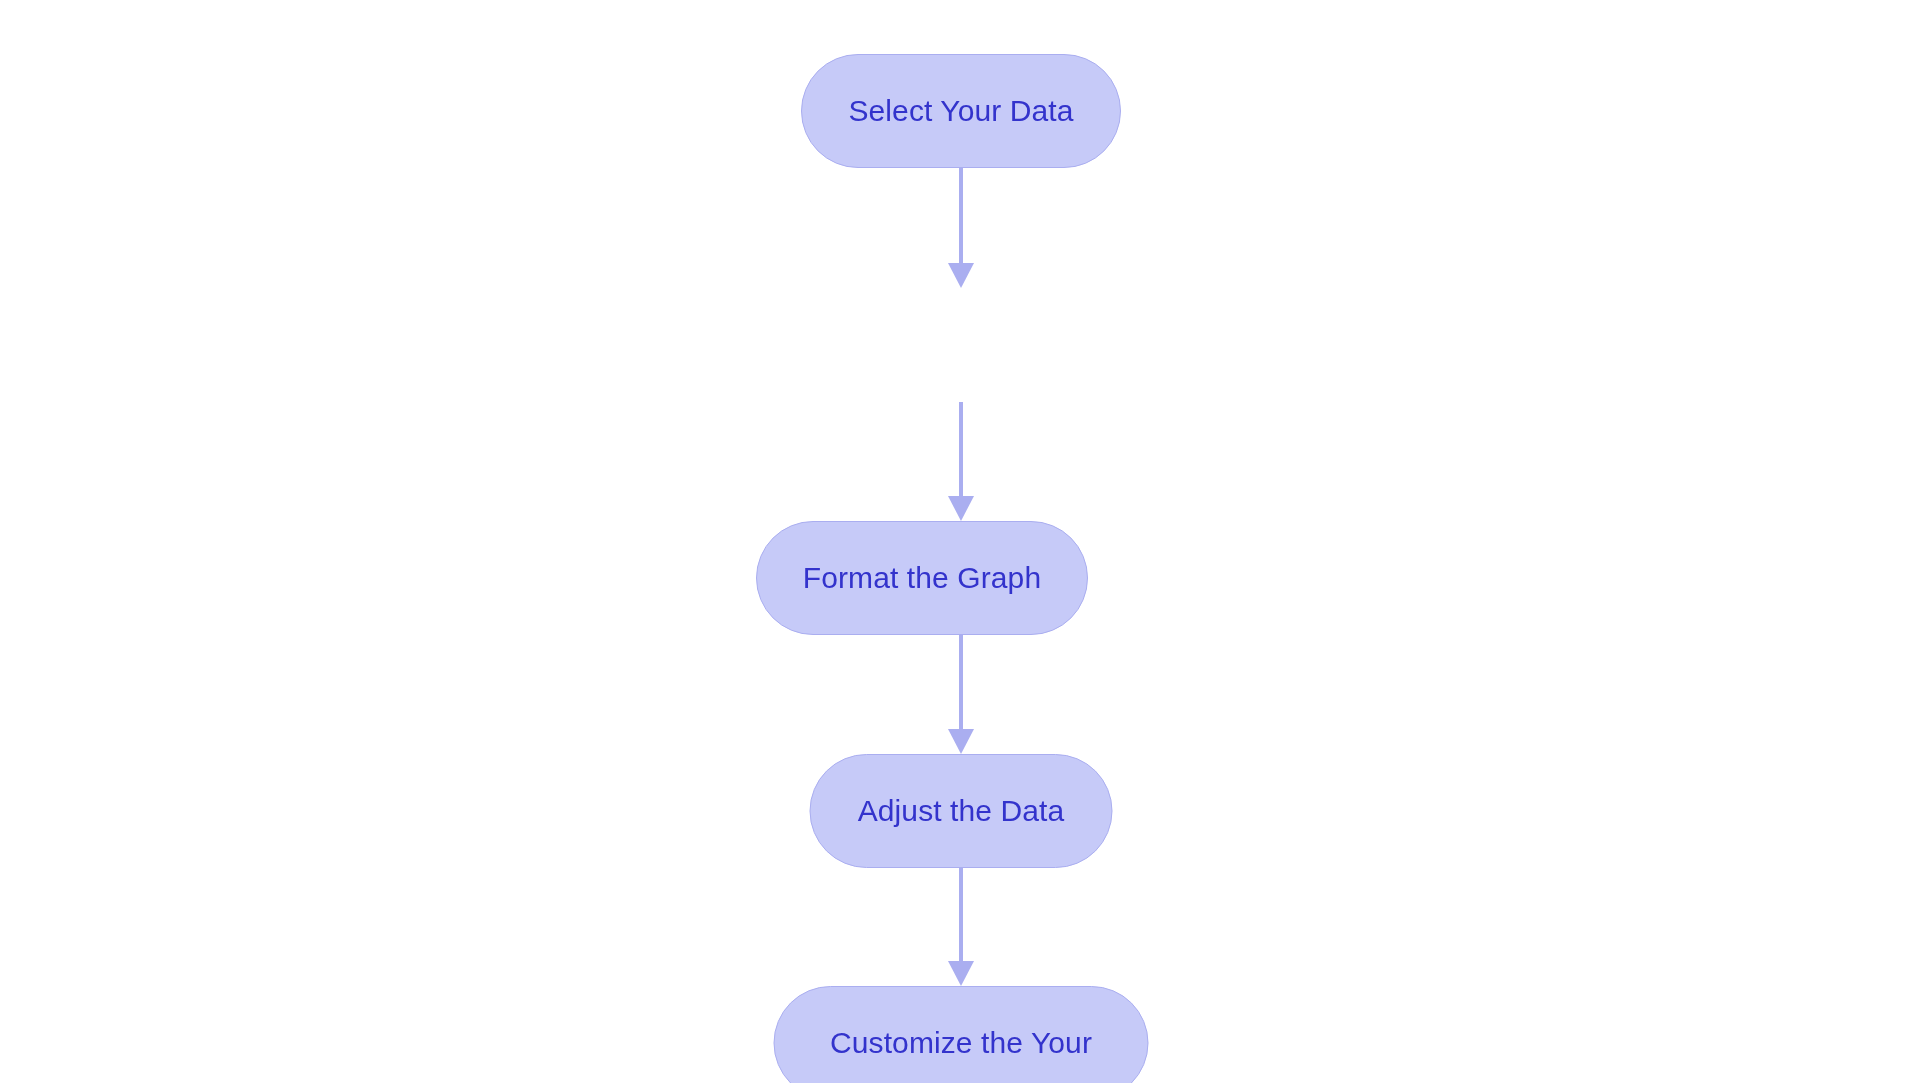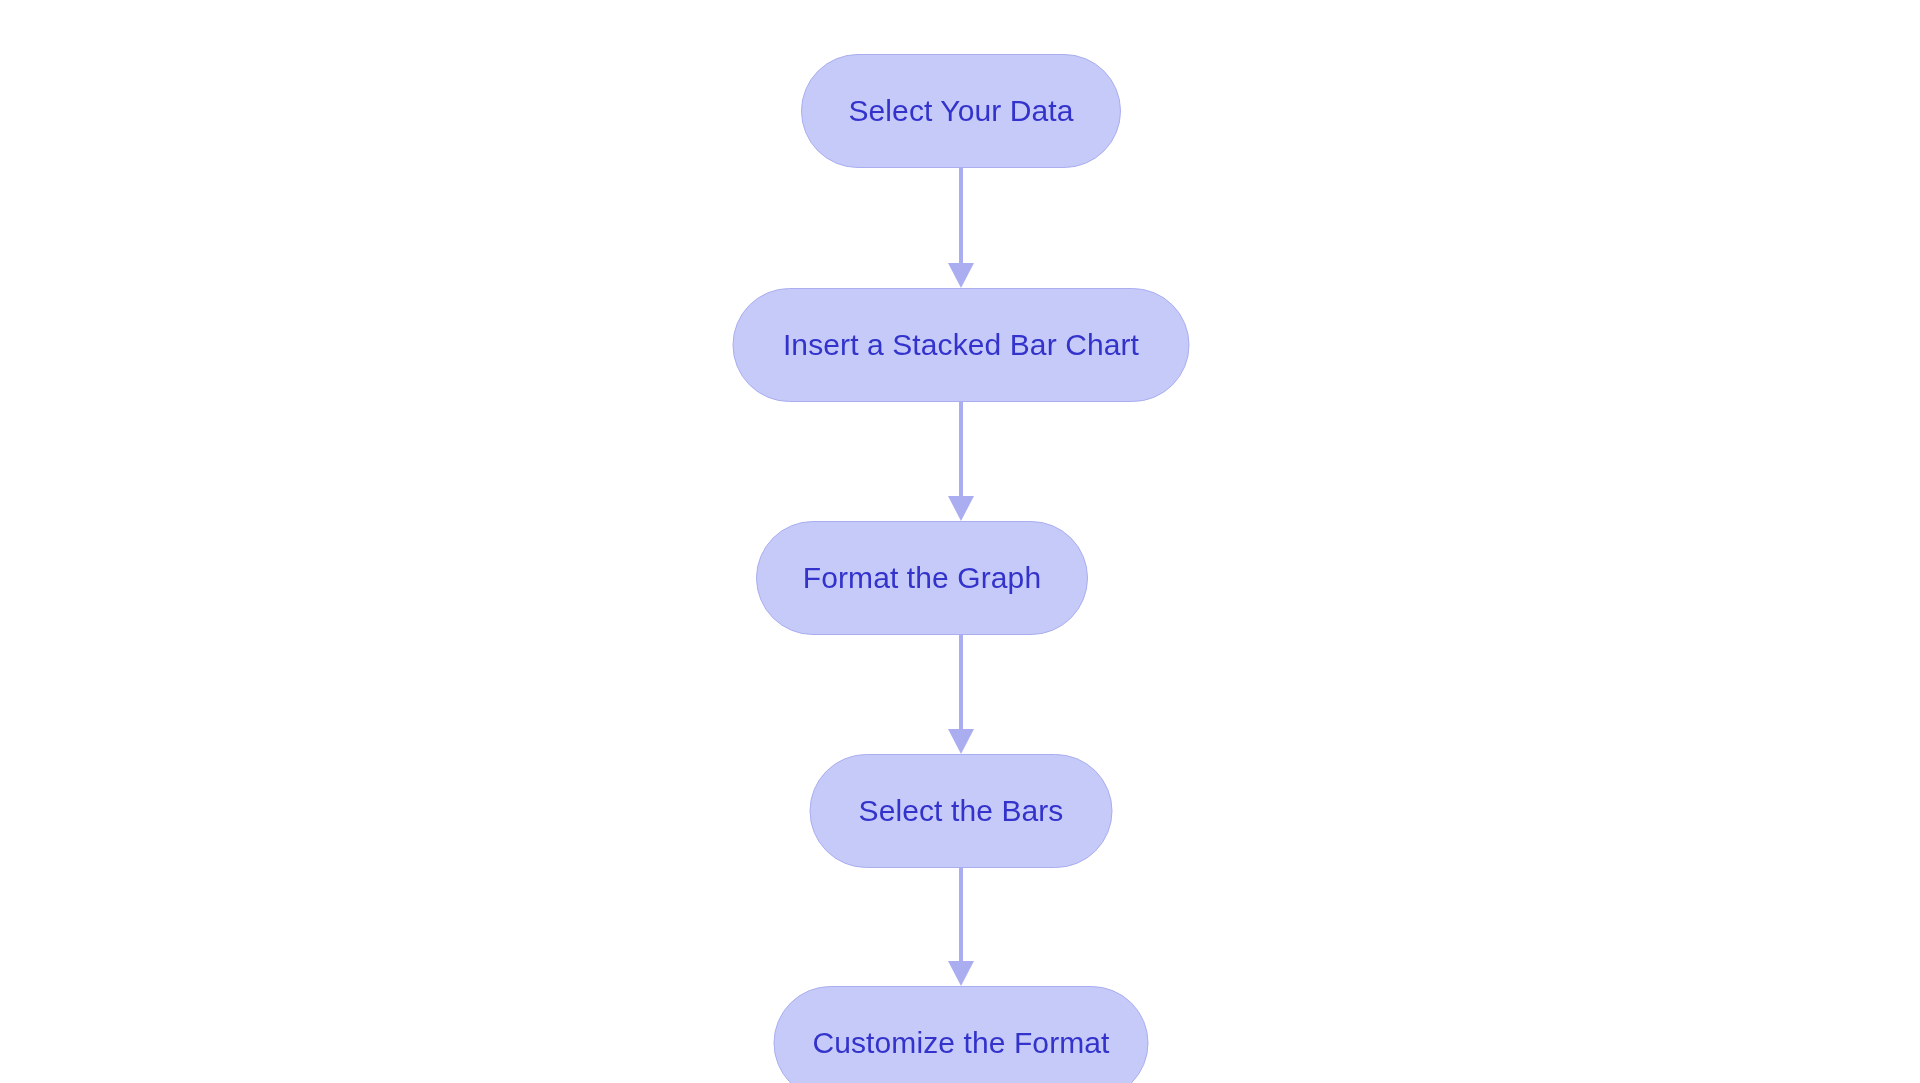--- a/index.html
+++ b/index.html
@@ -94,44 +94,41 @@
 
   <div class="node node-1">
     <span class="node-label">Select Your Data</span>
   </div>
 
   <div class="connector connector-1">
     <div class="shaft"></div>
     <div class="head"></div>
   </div>
 
-  <div class="node node-2">
-    <span class="node-label">Insert a Stacked Bar Chart</span>
-  </div>
 
   <div class="connector connector-2">
     <div class="shaft"></div>
     <div class="head"></div>
   </div>
 
   <div class="node node-3">
     <span class="node-label">Format the Graph</span>
   </div>
 
   <div class="connector connector-3">
     <div class="shaft"></div>
     <div class="head"></div>
   </div>
 
   <div class="node node-4">
-    <span class="node-label">Select the Bars</span>
+    <span class="node-label">Adjust the Data</span>
   </div>
 
   <div class="connector connector-4">
     <div class="shaft"></div>
     <div class="head"></div>
   </div>
 
   <div class="node node-5">
-    <span class="node-label">Customize the Format</span>
+    <span class="node-label">Customize the Your</span>
   </div>
 
 </div>
 
 </body></html>

